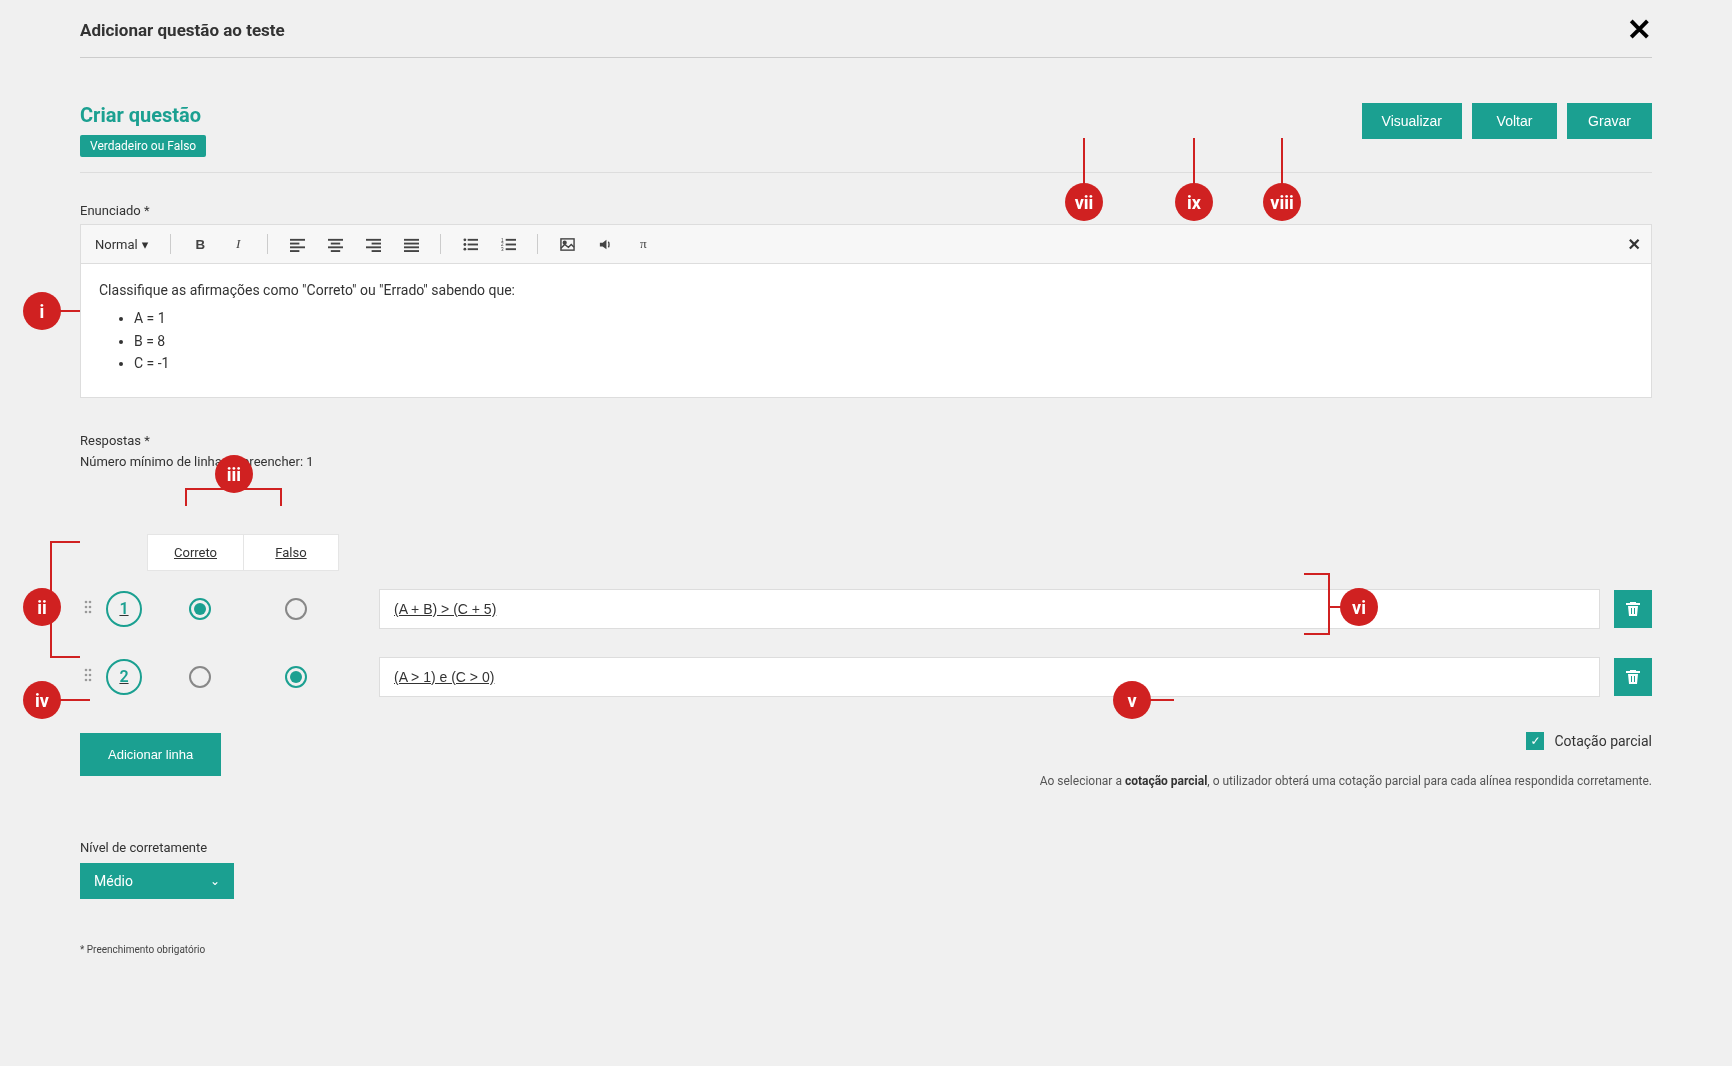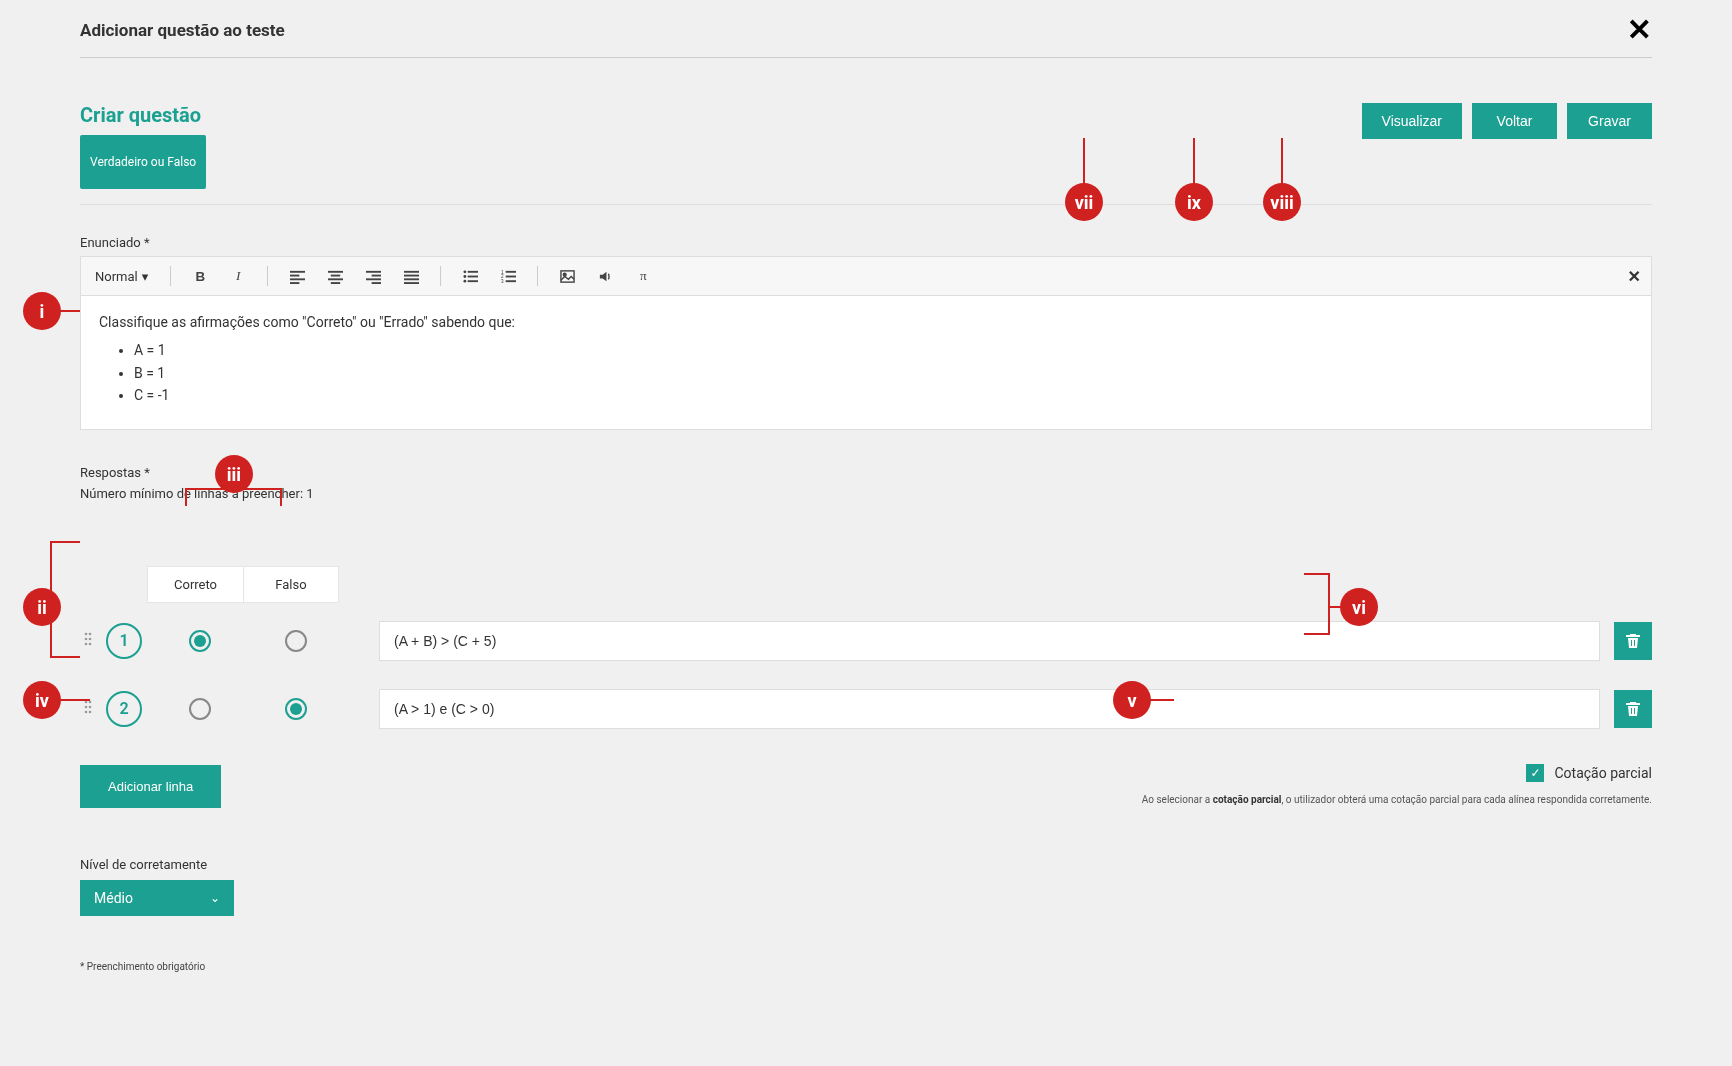--- a/index.html
+++ b/index.html
@@ -5,62 +5,62 @@
 * { box-sizing: border-box; margin: 0; padding: 0; }
 body { font-family: -apple-system, BlinkMacSystemFont, "Segoe UI", Roboto, sans-serif; background: #f0f0f0; color: #333; font-size: 14px; }
 .page { padding: 10px 80px 30px; }
 .header-bar { display: flex; justify-content: space-between; align-items: center; padding: 2px 0 10px; border-bottom: 1px solid #ccc; margin-bottom: 45px; }
 .header-title { font-size: 17px; font-weight: 700; color: #333; }
 .close-x { font-size: 30px; font-weight: bold; cursor: pointer; color: #000; }
 
 .content { position: relative; }
 .top-row { display: flex; justify-content: space-between; align-items: flex-start; margin-bottom: 15px; }
 .left-head h2 { color: #1ba091; font-size: 20px; font-weight: 700; margin-bottom: 8px; }
-.badge { display: inline-block; background: #1ba091; color: #fff; font-size: 12px; padding: 20px 10px; border-radius: 2px; }
+.badge { display: inline-block; background: #1ba091; color: #fff; font-size: 12px; padding: 4px 10px; border-radius: 2px; }
 .btn-group { display: flex; gap: 10px; }
 .btn { background: #1ba091; color: #fff; border: none; padding: 10px 20px; font-size: 14px; cursor: pointer; min-width: 85px; text-align: center; }
 .divider { border: none; border-top: 1px solid #ddd; margin: 10px 0 30px; }
 
 .label { font-size: 13px; color: #333; margin-bottom: 6px; }
 .editor-wrap { margin-bottom: 35px; }
 .toolbar { background: #f7f7f7; border: 1px solid #ddd; border-bottom: none; padding: 6px 8px; display: flex; align-items: center; gap: 12px; font-size: 13px; position: relative; }
 .tb-sel { padding: 3px 6px; background: transparent; border: none; font-size: 13px; cursor: pointer; display: inline-flex; align-items: center; gap: 4px; }
 .tb-sep { width: 1px; height: 20px; background: #ccc; margin: 0 4px; }
 .tb-btn { width: 26px; height: 26px; border: none; background: transparent; cursor: pointer; display: inline-flex; align-items: center; justify-content: center; color: #444; }
 .tb-btn svg { width: 15px; height: 15px; }
 .tb-close { position: absolute; right: 10px; font-weight: bold; cursor: pointer; font-size: 16px; }
 .editor-body { background: #fff; border: 1px solid #ddd; padding: 15px 18px 22px; font-size: 14px; line-height: 1.6; }
 .editor-body ul { margin: 6px 0 0 35px; }
 .editor-body li { list-style: disc; }
 
 .respostas-block { margin-bottom: 15px; }
 .subtxt { font-size: 13px; color: #333; }
 
-.answers-table { margin-top: 65px; }
+.answers-table { margin-top: 65px; text-decoration: underline; }
 .col-headers { display: flex; align-items: center; margin-left: 67px; margin-bottom: 18px; }
 .col-head { width: 96px; text-align: center; font-size: 13px; color: #333; background: #fff; border: 1px solid #e5e5e5; padding: 10px 4px; margin-right: 0; }
 .col-head:first-child { border-right: none; }
 
 .ans-row { display: flex; align-items: center; gap: 0; margin-bottom: 28px; position: relative; }
 .drag-dots { width: 16px; text-align: center; color: #999; cursor: grab; }
 .drag-dots svg { width: 8px; height: 14px; }
 .num-circle { width: 36px; height: 36px; border: 2px solid #1ba091; border-radius: 50%; display: flex; align-items: center; justify-content: center; color: #1ba091; font-weight: 600; font-size: 16px; margin: 0 10px 0 10px; }
 .radio-cell { width: 96px; display: flex; justify-content: center; }
 .radio { width: 22px; height: 22px; border: 2px solid #888; border-radius: 50%; display: inline-flex; align-items: center; justify-content: center; cursor: pointer; }
 .radio.checked { border-color: #1ba091; }
 .radio.checked::after { content: ""; width: 12px; height: 12px; background: #1ba091; border-radius: 50%; }
 .ans-input { flex: 1; margin-left: 35px; background: #fff; border: 1px solid #ddd; padding: 11px 14px; font-size: 14px; color: #333; }
 .delete-btn { width: 38px; height: 38px; background: #1ba091; border: none; color: #fff; margin-left: 14px; cursor: pointer; display: flex; align-items: center; justify-content: center; }
 .delete-btn svg { width: 16px; height: 16px; }
 
 .add-line-btn { background: #1ba091; color: #fff; border: none; padding: 14px 28px; font-size: 13px; cursor: pointer; margin-top: 8px; }
 
 .partial-row { display: flex; justify-content: flex-end; align-items: center; gap: 10px; margin-top: -44px; margin-bottom: 10px; }
 .partial-check { width: 18px; height: 18px; background: #1ba091; color: #fff; display: inline-flex; align-items: center; justify-content: center; font-size: 12px; cursor: pointer; }
-.partial-desc { text-align: right; font-size: 10px; color: #555; margin-top: 10px; line-height: 1.5; padding-left: 11px; }
+.partial-desc { text-align: right; font-size: 12px; color: #555; margin-top: 22px; line-height: 1.5; padding-left: 11px; }
 .partial-desc b { color: #333; }
 
 .difficulty-block { margin-top: 50px; }
 .difficulty-block .label { margin-bottom: 8px; }
 .select-drop { background: #1ba091; color: #fff; padding: 10px 14px; width: 154px; display: flex; justify-content: space-between; align-items: center; cursor: pointer; font-size: 14px; }
 .select-drop .chev { font-size: 12px; }
 
 .footnote { margin-top: 45px; font-size: 10px; color: #444; }
 
 
@@ -177,21 +177,21 @@
               <path d="M11 5c1 1 1 5 0 6" fill="none" stroke="currentColor" stroke-width="1.5"></path>
             </svg>
           </button>
         <button class="tb-btn" style="font-family:serif;">π</button>
         <span class="tb-close">✕</span>
       </div>
       <div class="editor-body">
         <div>Classifique as afirmações como "Correto" ou "Errado" sabendo que:</div>
         <ul>
           <li>A = 1</li>
-          <li>B = 1</li>
+          <li>B = 8</li>
           <li>C = -1</li>
         </ul>
       </div>
     </div>
 
     
     <div class="callout" style="top:189px; left:-57px;">i</div>
     <div class="call-line h" style="top:207px; left:-22px; width:22px;"></div>
 
     

